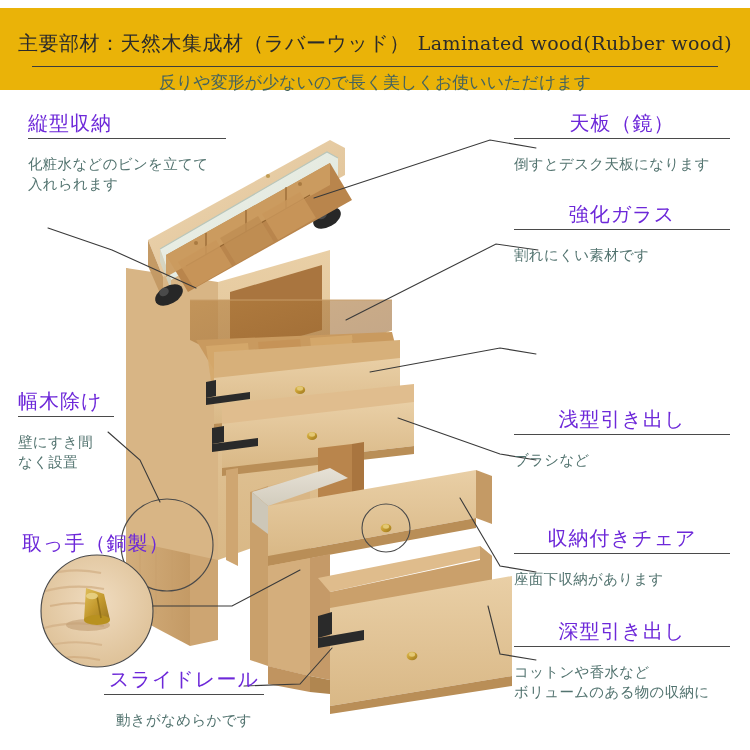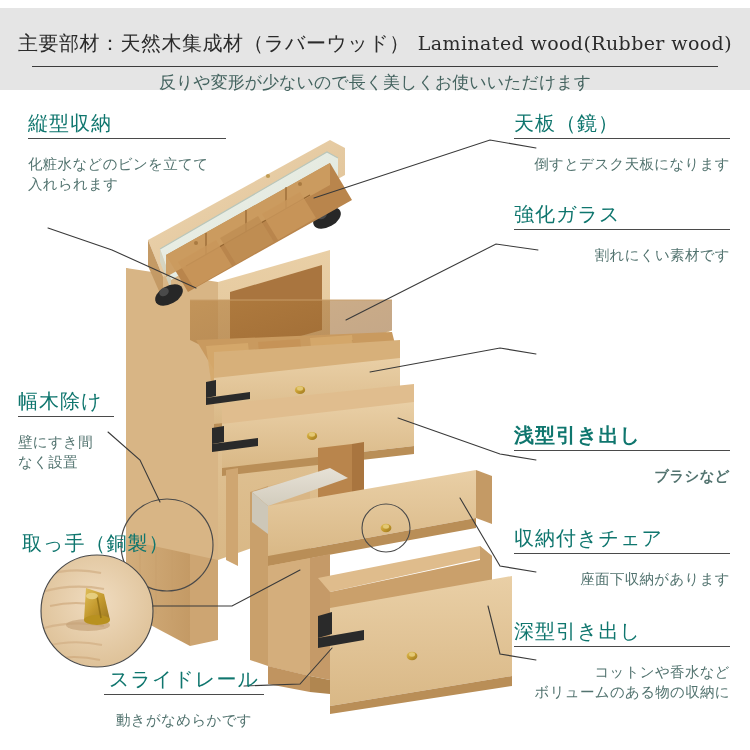--- a/index.html
+++ b/index.html
@@ -6,21 +6,21 @@
   body{
     width:750px;height:750px;overflow:hidden;background:#ffffff;
     font-family:"Liberation Sans","DejaVu Sans",sans-serif;
     -webkit-font-smoothing:antialiased;
   }
   #page{position:relative;width:750px;height:750px;background:#ffffff;}
 
   
   .header{
     position:absolute;left:0;top:8px;width:750px;height:82px;
-    background:#e5e5e5;
+    background:#eab308;
   }
   .header-title{
     position:absolute;left:0;top:22px;width:750px;text-align:center;
     font-size:20px;color:#2b2b2b;letter-spacing:.5px;white-space:nowrap;
   }
   .header-title .jp{font-family:"DejaVu Sans","Liberation Sans",sans-serif;}
   .header-title .en{
     font-family:"DejaVu Serif","Liberation Serif",serif;font-size:19px;
     letter-spacing:.4px;margin-left:8px;
   }
@@ -29,32 +29,32 @@
   }
   .header-sub{
     position:absolute;left:0;top:63px;width:750px;text-align:center;
     font-size:17px;color:#44635f;font-family:Liberation Serif, serif;
     white-space:nowrap;
   }
 
   
   .label{position:absolute;}
   .label .ttl{
-    font-size:20px;color:#0f766e;white-space:nowrap;line-height:1.15;
+    font-size:20px;color:#6d28d9;white-space:nowrap;line-height:1.15;
     font-family:"DejaVu Sans","Liberation Sans",sans-serif;letter-spacing:1px;
   }
   .label .rule{height:1px;background:#4a4a4a;margin-top:3px;}
   .label .desc{
     font-size:14.5px;color:#52736f;line-height:1.38;margin-top:15px;
     font-family:"DejaVu Sans","Liberation Sans",sans-serif;letter-spacing:.3px;
     white-space:nowrap;
   }
   .label.right{text-align:right;}
-  .label.right .ttl{text-align:left;}
-  .label.right .desc{text-align:right;}
+  .label.right .ttl{text-align:center;}
+  .label.right .desc{text-align:left;}
   .label.left .ttl{text-align:left;}
   .label.left .desc{text-align:left;}
   .label.center .ttl{text-align:center;}
   .label.center .desc{text-align:center;}
 
   
   #art{position:absolute;left:0;top:0;width:750px;height:750px;}
 </style>
 </head>
 <body>
@@ -321,21 +321,21 @@
 
   <div class="label right" style="left:514px;top:203px;width:216px;">
     <div class="ttl">強化ガラス</div>
     <div class="rule"></div>
     <div class="desc">
       <div>割れにくい素材です</div>
     </div>
   </div>
 
 
-  <div class="label right" style="left:514px;top:424px;width:216px;font-weight:bold;">
+  <div class="label right" style="left:514px;top:408px;width:216px;">
     <div class="ttl">浅型引き出し</div>
     <div class="rule"></div>
     <div class="desc">
       <div>ブラシなど</div>
     </div>
   </div>
 
   <div class="label left" style="left:18px;top:390px;width:96px;">
     <div class="ttl">幅木除け</div>
     <div class="rule"></div>

